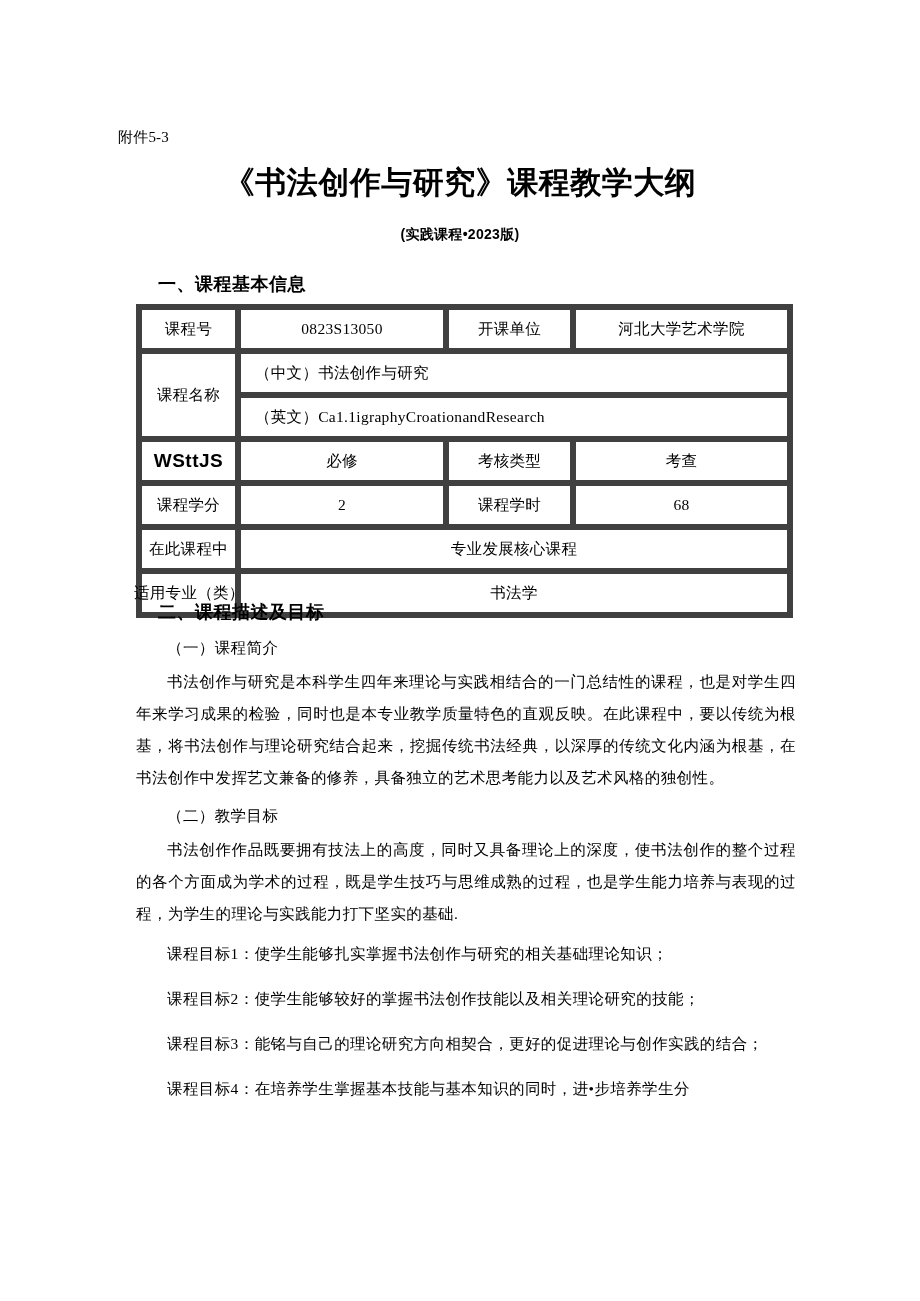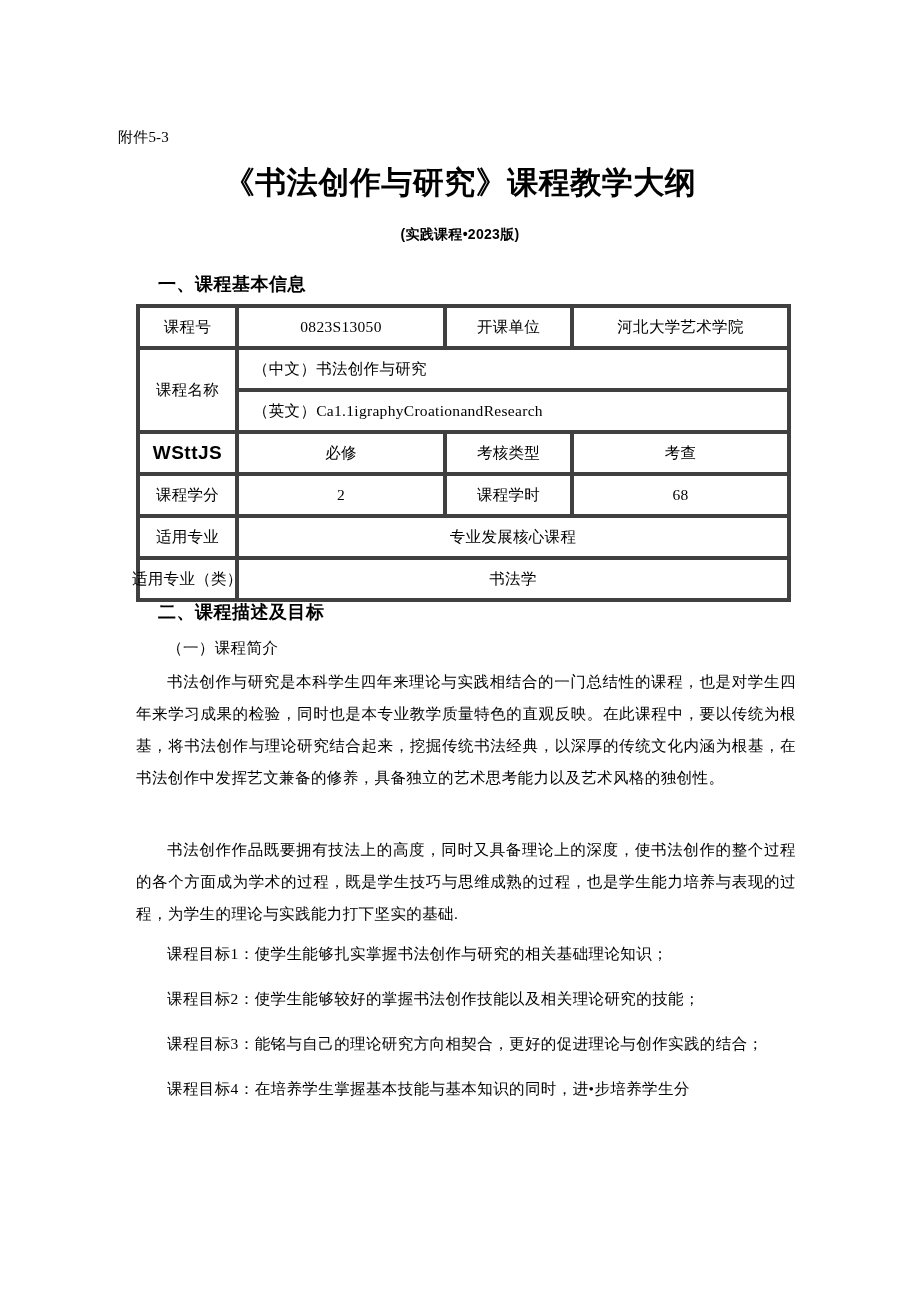--- a/index.html
+++ b/index.html
@@ -74,21 +74,21 @@
   
   .info-table {
     position: absolute;
     left: 136px;
     top: 304px;
     width: 651px;
     border-collapse: collapse;
     table-layout: fixed;
   }
   .info-table td {
-    border: 4px solid #404040;
+    border: 6px solid #404040;
     height: 38px;
     text-align: center;
     vertical-align: middle;
     font-size: 15.5px;
     padding: 0 4px;
     letter-spacing: 0.3px;
     white-space: nowrap;
   }
   .info-table td.left-text {
     text-align: left;
@@ -192,38 +192,39 @@
         <td class="label-cell">考核类型</td>
         <td>考查</td>
       </tr>
       <tr>
         <td class="label-cell">课程学分</td>
         <td>2</td>
         <td class="label-cell">课程学时</td>
         <td>68</td>
       </tr>
       <tr>
-        <td class="label-cell">适用专业</td>
+        <td class="label-cell">在此课程中</td>
         <td colspan="3">专业发展核心课程</td>
       </tr>
       <tr>
         <td class="overflow-label">
           <span class="ov">适用专业（类）</span>
         </td>
         <td colspan="3">书法学</td>
       </tr>
     </tbody>
   </table>
 
   <div class="section-heading" id="heading-description">二、课程描述及目标</div>
 
   <div class="body-block indent-2" id="para-intro-label">（一）课程简介</div>
 
   <div class="body-block indent-2" id="para-intro-text">书法创作与研究是本科学生四年来理论与实践相结合的一门总结性的课程，也是对学生四年来学习成果的检验，同时也是本专业教学质量特色的直观反映。在此课程中，要以传统为根基，将书法创作与理论研究结合起来，挖掘传统书法经典，以深厚的传统文化内涵为根基，在书法创作中发挥艺文兼备的修养，具备独立的艺术思考能力以及艺术风格的独创性。</div>
 
+  <div class="body-block indent-2" id="para-goals-label">（二）教学目标</div>
 
   <div class="body-block indent-2" id="para-goals-text">书法创作作品既要拥有技法上的高度，同时又具备理论上的深度，使书法创作的整个过程的各个方面成为学术的过程，既是学生技巧与思维成熟的过程，也是学生能力培养与表现的过程，为学生的理论与实践能力打下坚实的基础.</div>
 
   <div class="objective-line" id="objective-1">课程目标1：使学生能够扎实掌握书法创作与研究的相关基础理论知识；</div>
   <div class="objective-line" id="objective-2">课程目标2：使学生能够较好的掌握书法创作技能以及相关理论研究的技能；</div>
   <div class="objective-line" id="objective-3">课程目标3：能铭与自己的理论研究方向相契合，更好的促进理论与创作实践的结合；</div>
   <div class="objective-line" id="objective-4">课程目标4：在培养学生掌握基本技能与基本知识的同时，进•步培养学生分</div>
 
 </div>
 

